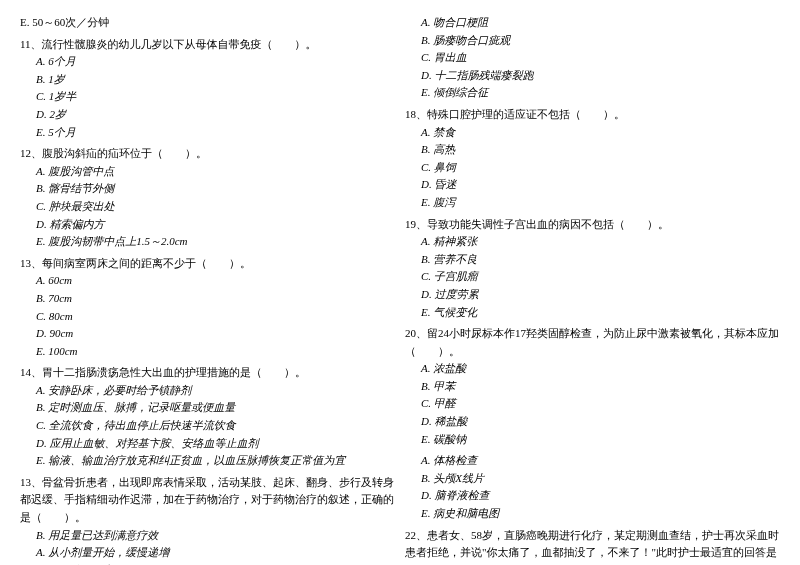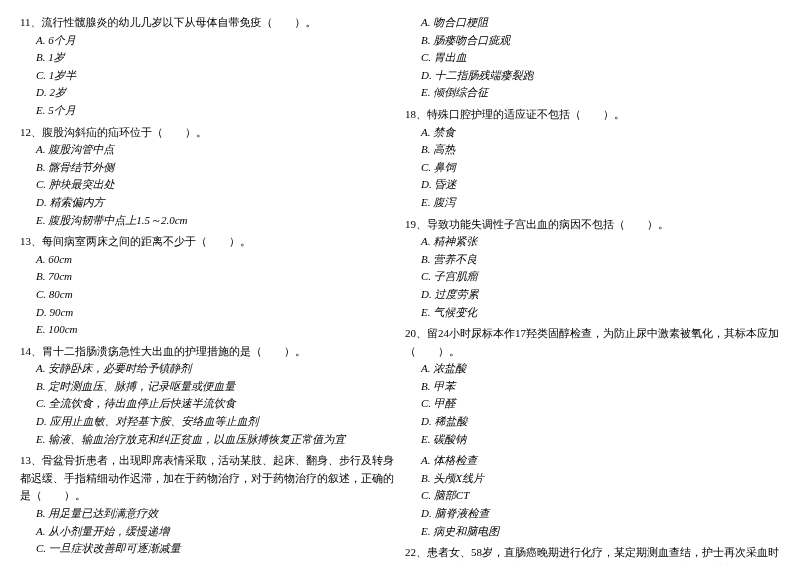--- a/index.html
+++ b/index.html
@@ -46,20 +46,23 @@
   </style>
 </head>
 <body>
 
 <div class="page-footer">
   <span></span>
 </div>
 
 <div class="two-col">
   <div class="col" id="left-col">
+      <div class="question">
+        <div class="question-text">E. 50～60次／分钟</div>
+      </div>
       <div class="question">
         <div class="question-text">11、流行性髋腺炎的幼儿几岁以下从母体自带免疫（　　）。</div>
         <div class="option">A. 6个月</div>
         <div class="option">B. 1岁</div>
         <div class="option">C. 1岁半</div>
         <div class="option">D. 2岁</div>
         <div class="option">E. 5个月</div>
       </div>
       <div class="question">
         <div class="question-text">12、腹股沟斜疝的疝环位于（　　）。</div>
@@ -120,21 +123,20 @@
         <div class="question-text">20、留24小时尿标本作17羟类固醇检查，为防止尿中激素被氧化，其标本应加（　　）。</div>
         <div class="option">A. 浓盐酸</div>
         <div class="option">B. 甲苯</div>
         <div class="option">C. 甲醛</div>
         <div class="option">D. 稀盐酸</div>
         <div class="option">E. 碳酸钠</div>
       </div>
       <div class="question">
         <div class="option">A. 体格检查</div>
         <div class="option">B. 头颅X线片</div>
-        <div class="option">C. 脑部CT</div>
         <div class="option">D. 脑脊液检查</div>
         <div class="option">E. 病史和脑电图</div>
       </div>
       <div class="question">
         <div class="question-text">22、患者女、58岁，直肠癌晚期进行化疗，某定期测血查结，护士再次采血时患者拒绝，并说"你太痛了，血都抽没了，不来了！"此时护士最适宜的回答是（　　）。</div>
       </div>
     </div>
 </div>
 
 </body></html>

